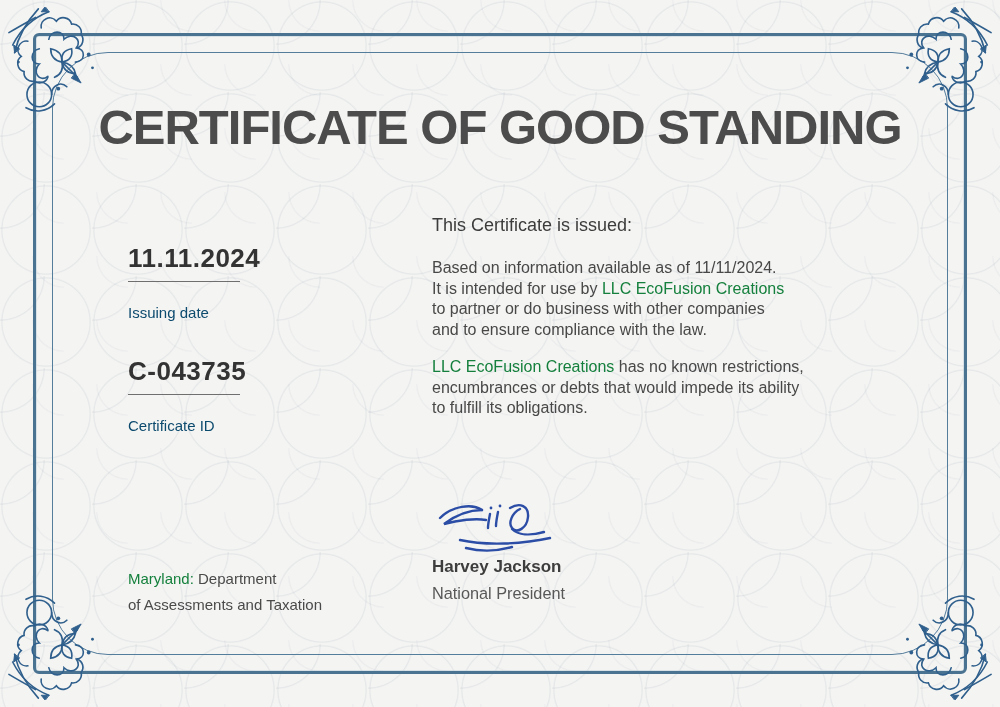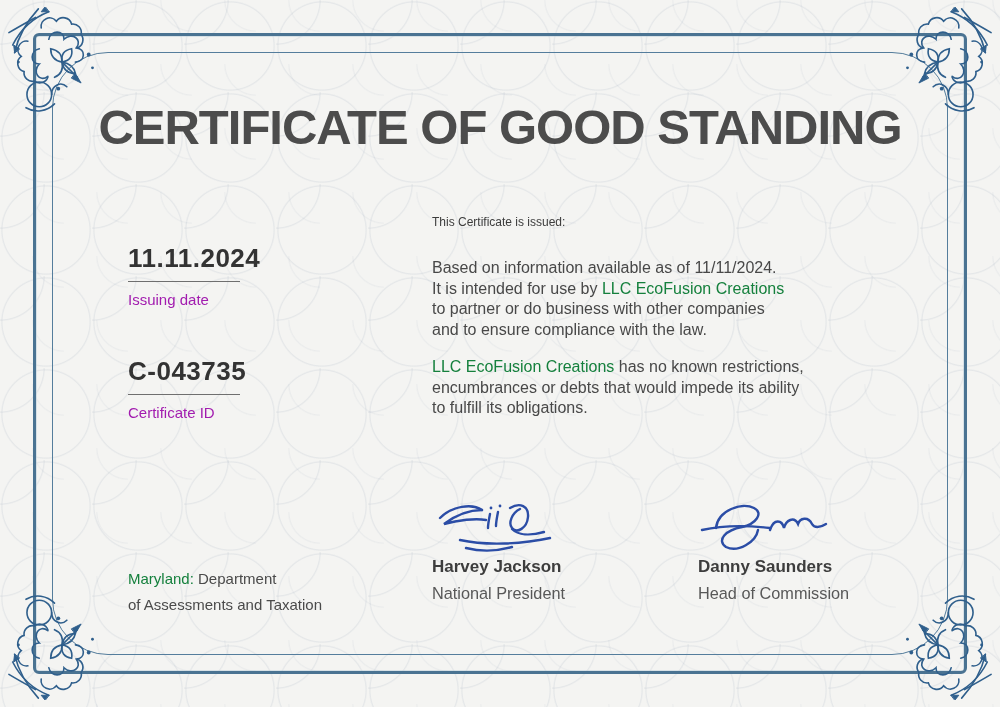--- a/index.html
+++ b/index.html
@@ -51,25 +51,25 @@
     letter-spacing:-1px;
     color:#4c4c4c;
     white-space:nowrap;
   }
 
   .field { position:absolute; left:128px; }
   .field.date { top:243px; }
   .field.certid { top:356px; }
   .field-value { font-size:26px; font-weight:bold; color:#333; letter-spacing:0.5px; }
   .field-rule  { width:112px; height:0; border-bottom:1.5px solid #6f6f6f; margin-top:7px; }
-  .field-label { margin-top:9px; font-size:15px; color:#a21caf; }
+  .field-label { margin-top:22px; font-size:15px; color:#0c4a6e; }
 
   .issued-heading {
     position:absolute; left:432px; top:215px;
-    font-size:12px; color:#3c3c3c;
+    font-size:18px; color:#3c3c3c;
   }
 
   .paragraph {
     position:absolute; left:432px; width:445px;
     font-size:16px; line-height:20.6px; color:#484848;
     white-space:pre-line;
   }
   .paragraph strong, .issuer strong { font-weight:normal; color:#15803d; }
   .paragraph.p1 { top:258px; }
   .paragraph.p2 { top:357px; }
@@ -182,28 +182,17 @@
         <path d="M78,10 C88,4 97,8 96,19 C95,30 85,36 80,30 C76,25 80,15 88,11"></path>
         <path d="M80,31 C86,37 98,38 112,34"></path>
         <path d="M28,42 C55,48 90,46 118,40"></path>
         <path d="M34,50 C50,54 66,53 80,49"></path>
       </g>
     </svg>
     <div class="sig-name">Harvey Jackson</div>
     <div class="sig-role">National President</div>
   </div>
 
-  <div class="sig-block right">
-    <svg class="sig-scribble" width="150" height="58" viewBox="0 0 150 58">
-      <g fill="none" stroke="currentColor" stroke-width="2.4" stroke-linecap="round">
-        <path d="M18,30 C20,12 44,4 56,10 C66,15 58,26 44,29 C28,32 18,42 28,49 C40,55 58,44 60,32"></path>
-        <path d="M4,32 C30,26 55,28 72,30"></path>
-        <path d="M72,32 C76,20 84,22 86,30 C88,22 96,18 100,26 C102,20 110,18 114,26 C116,30 122,30 128,26"></path>
-      </g>
-    </svg>
-    <div class="sig-name">Danny Saunders</div>
-    <div class="sig-role">Head of Commission</div>
-  </div>
 
   <div class="issuer"><strong>Maryland:</strong><span> Department
 of Assessments and Taxation</span></div>
 
 </div>
 
 </body></html>

